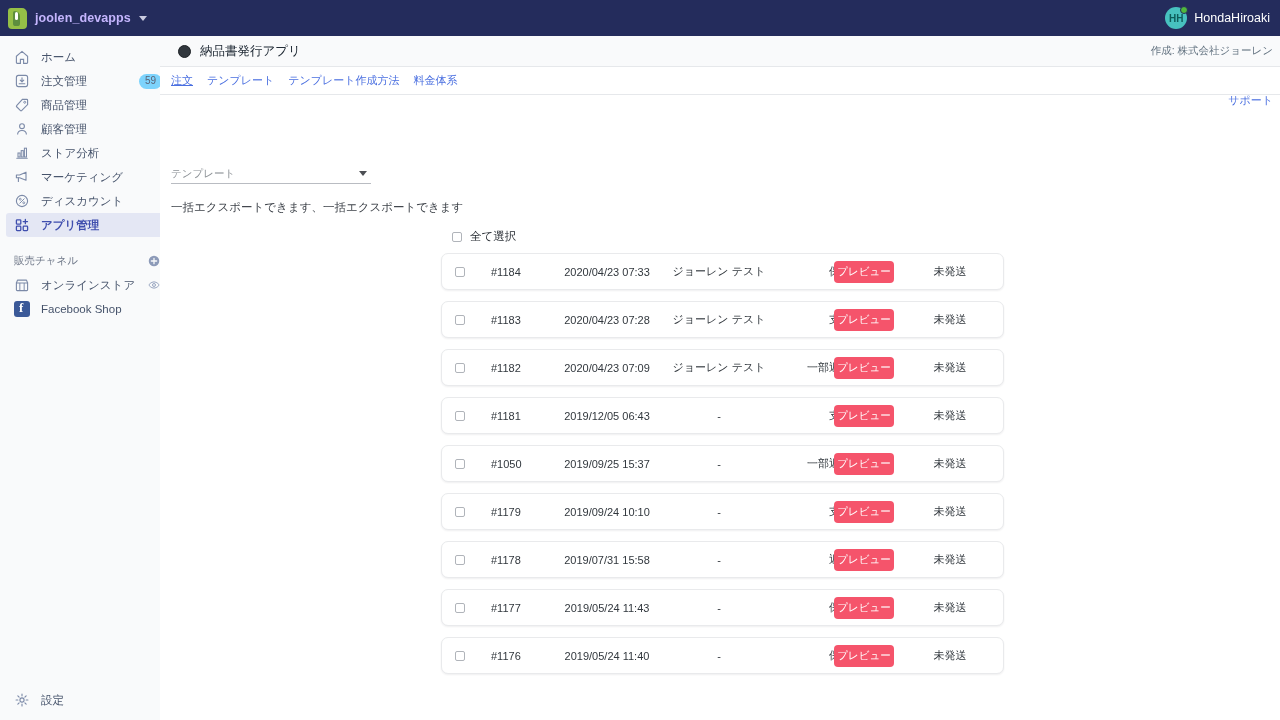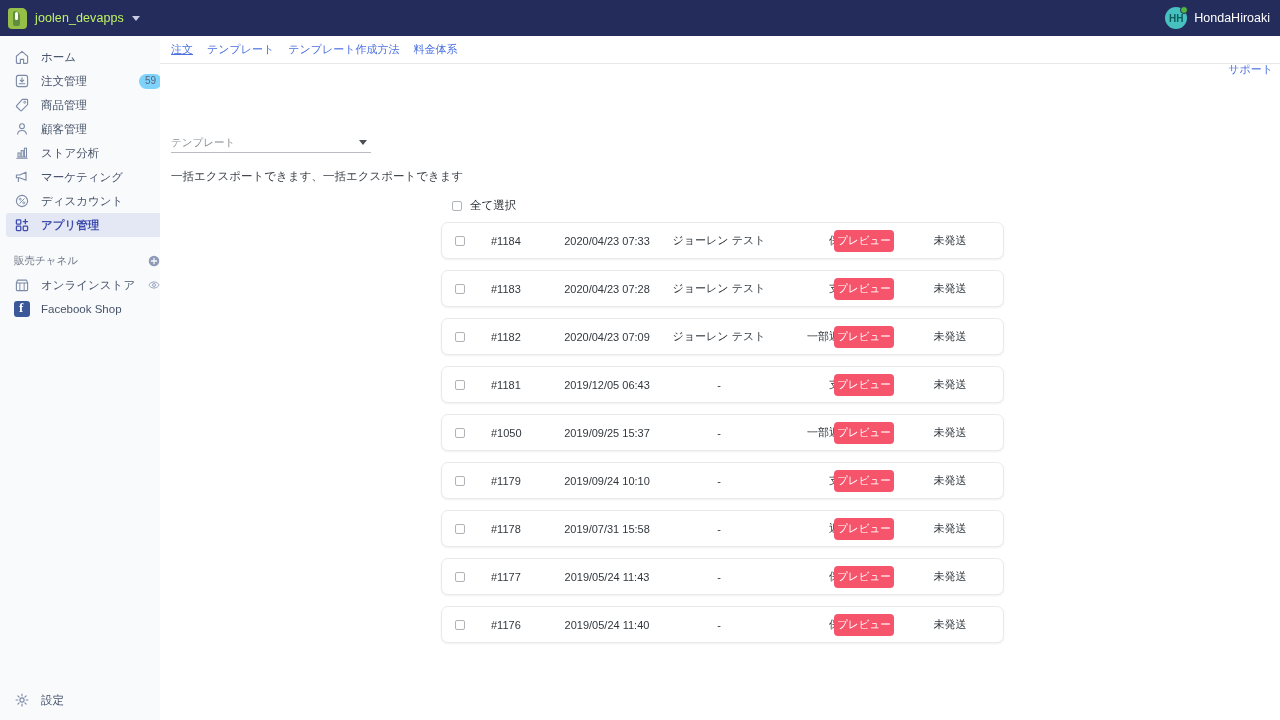--- a/index.html
+++ b/index.html
@@ -36,21 +36,21 @@
     background: #5e8e3e;
     border-radius: 2px 6px 3px 3px;
   }
   .shopify-logo::after {
     content: ""; position: absolute;
     left: 7px; top: 4px; width: 3px; height: 8px;
     background: #ffffff;
     border-radius: 2px;
   }
   #shop-name {
-    color: #bef264; font-size: 12.5px; letter-spacing: .1px;
+    color: #c4b5fd; font-size: 12.5px; letter-spacing: .1px; font-weight: bold;
   }
   .caret-down {
     width: 0; height: 0;
     border-left: 4px solid transparent;
     border-right: 4px solid transparent;
     border-top: 5px solid #c9cbe0;
   }
   #search-wrap {
     position: absolute; left: 408px; top: 6px;
     width: 466px; height: 24px;
@@ -396,20 +396,25 @@
         <circle cx="10" cy="10" r="2.6" fill="none" stroke="#7c8aa8" stroke-width="1.4"></circle>
         <path d="M10 2.6v2.2M10 15.2v2.2M2.6 10h2.2M15.2 10h2.2M4.8 4.8l1.6 1.6M13.6 13.6l1.6 1.6M15.2 4.8l-1.6 1.6M6.4 13.6l-1.6 1.6" stroke="#7c8aa8" stroke-width="1.4" stroke-linecap="round"></path>
       </svg>
       <span class="label">設定</span>
     </div>
   </div>
 </div>
 
 <div id="main">
 
+  <div id="app-header">
+    <span id="app-icon"></span>
+    <span id="app-title">納品書発行アプリ</span>
+    <span id="app-author">作成: 株式会社ジョーレン</span>
+  </div>
 
   <div id="app-tabs">
     <span class="app-tab active">注文</span>
     <span class="app-tab">テンプレート</span>
     <span class="app-tab">テンプレート作成方法</span>
     <span class="app-tab">料金体系</span>
     <span id="support-link">サポート</span>
   </div>
 
   <div id="content">

